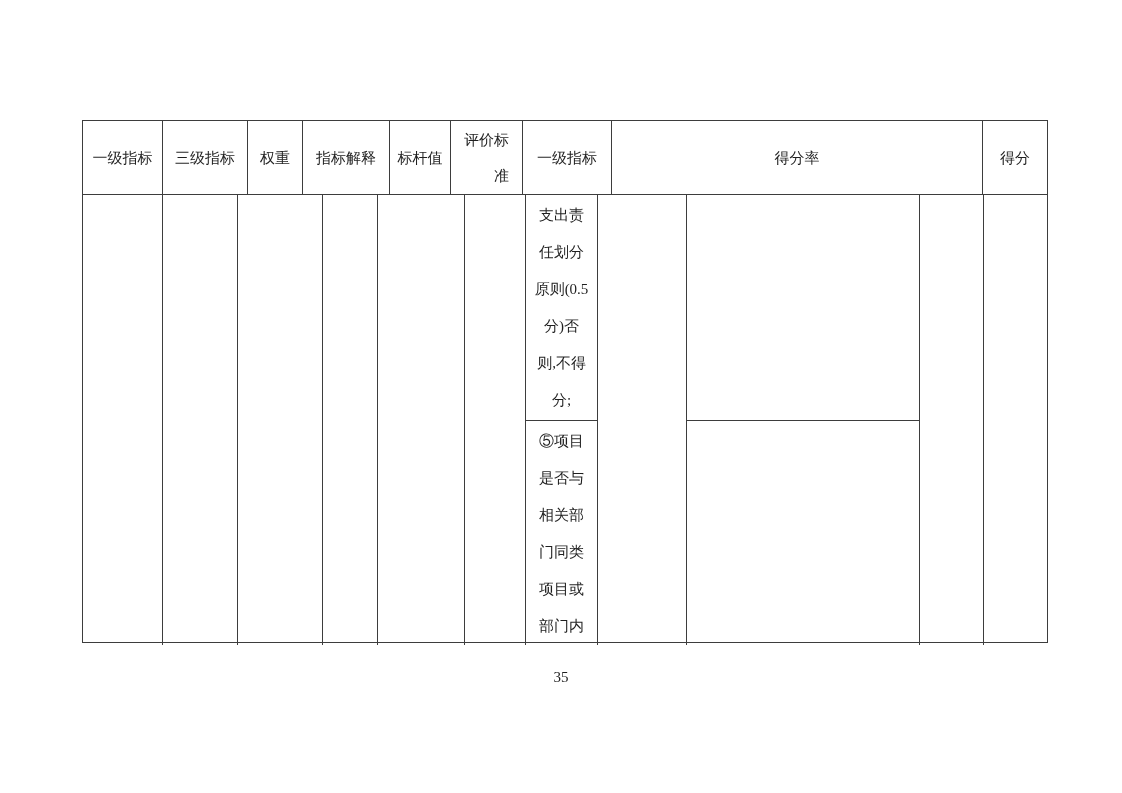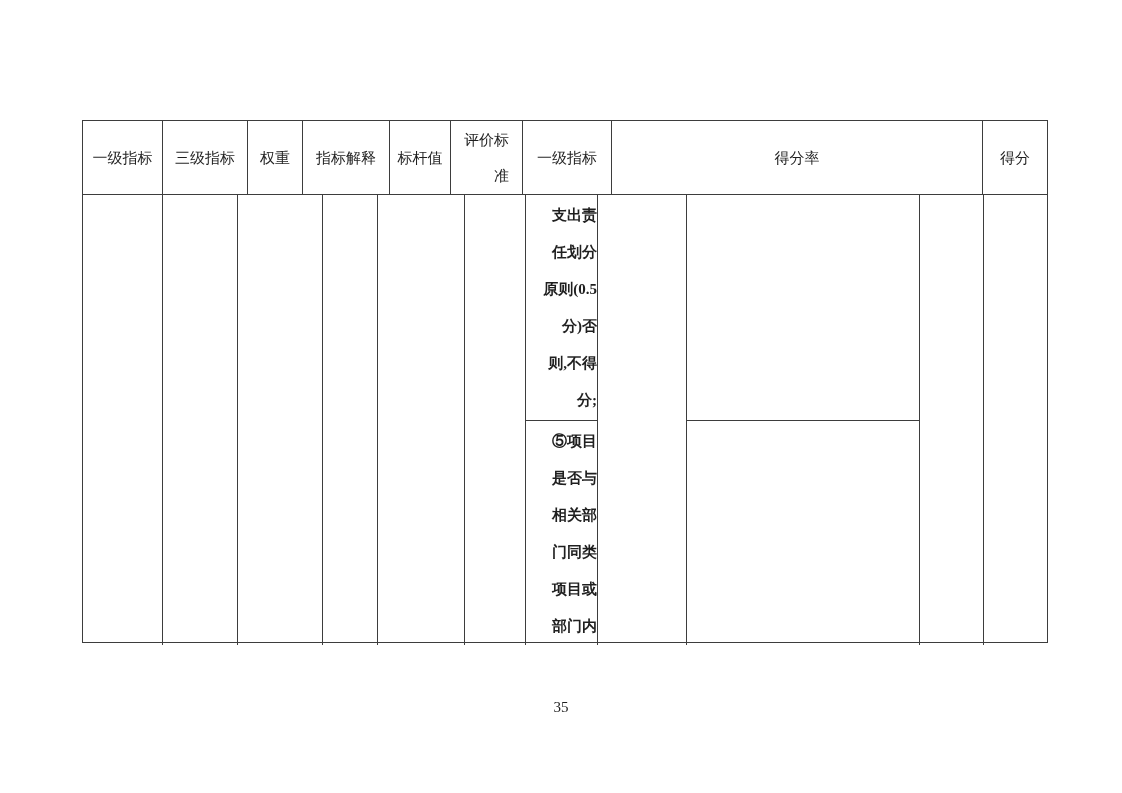--- a/index.html
+++ b/index.html
@@ -65,43 +65,42 @@
   }
   .bcol.split .cell-top {
     border-bottom: 1px solid #3d3d3d;
   }
   .cell-bottom { flex: 1 1 auto; }
 
   .criteria {
     font-size: 15px;
     line-height: 37px;
     padding-top: 2px;
-    text-align: right;
+    text-align: center;
     white-space: pre-line;
-    font-weight: bold;
   }
 
   
   .w1  { flex: 0 0 80px; }
   .w2  { flex: 0 0 75px; }
   .w3  { flex: 0 0 85px; }
   .w4  { flex: 0 0 55px; }
   .w5  { flex: 0 0 87px; }
   .w6  { flex: 0 0 61px; }
   .w7  { flex: 0 0 72px; }
   .w8  { flex: 0 0 89px; }
   .w9  { flex: 0 0 233px; }
   .w10 { flex: 0 0 64px; }
   .w11 { flex: 1 1 auto; }
 
   
   .page-number {
     position: absolute;
     left: 0;
-    top: 699px;
+    top: 669px;
     width: 100%;
     text-align: center;
     font-size: 15px;
   }
 </style>
 </head>
 <body>
 
 <div class="eval-table">
 

